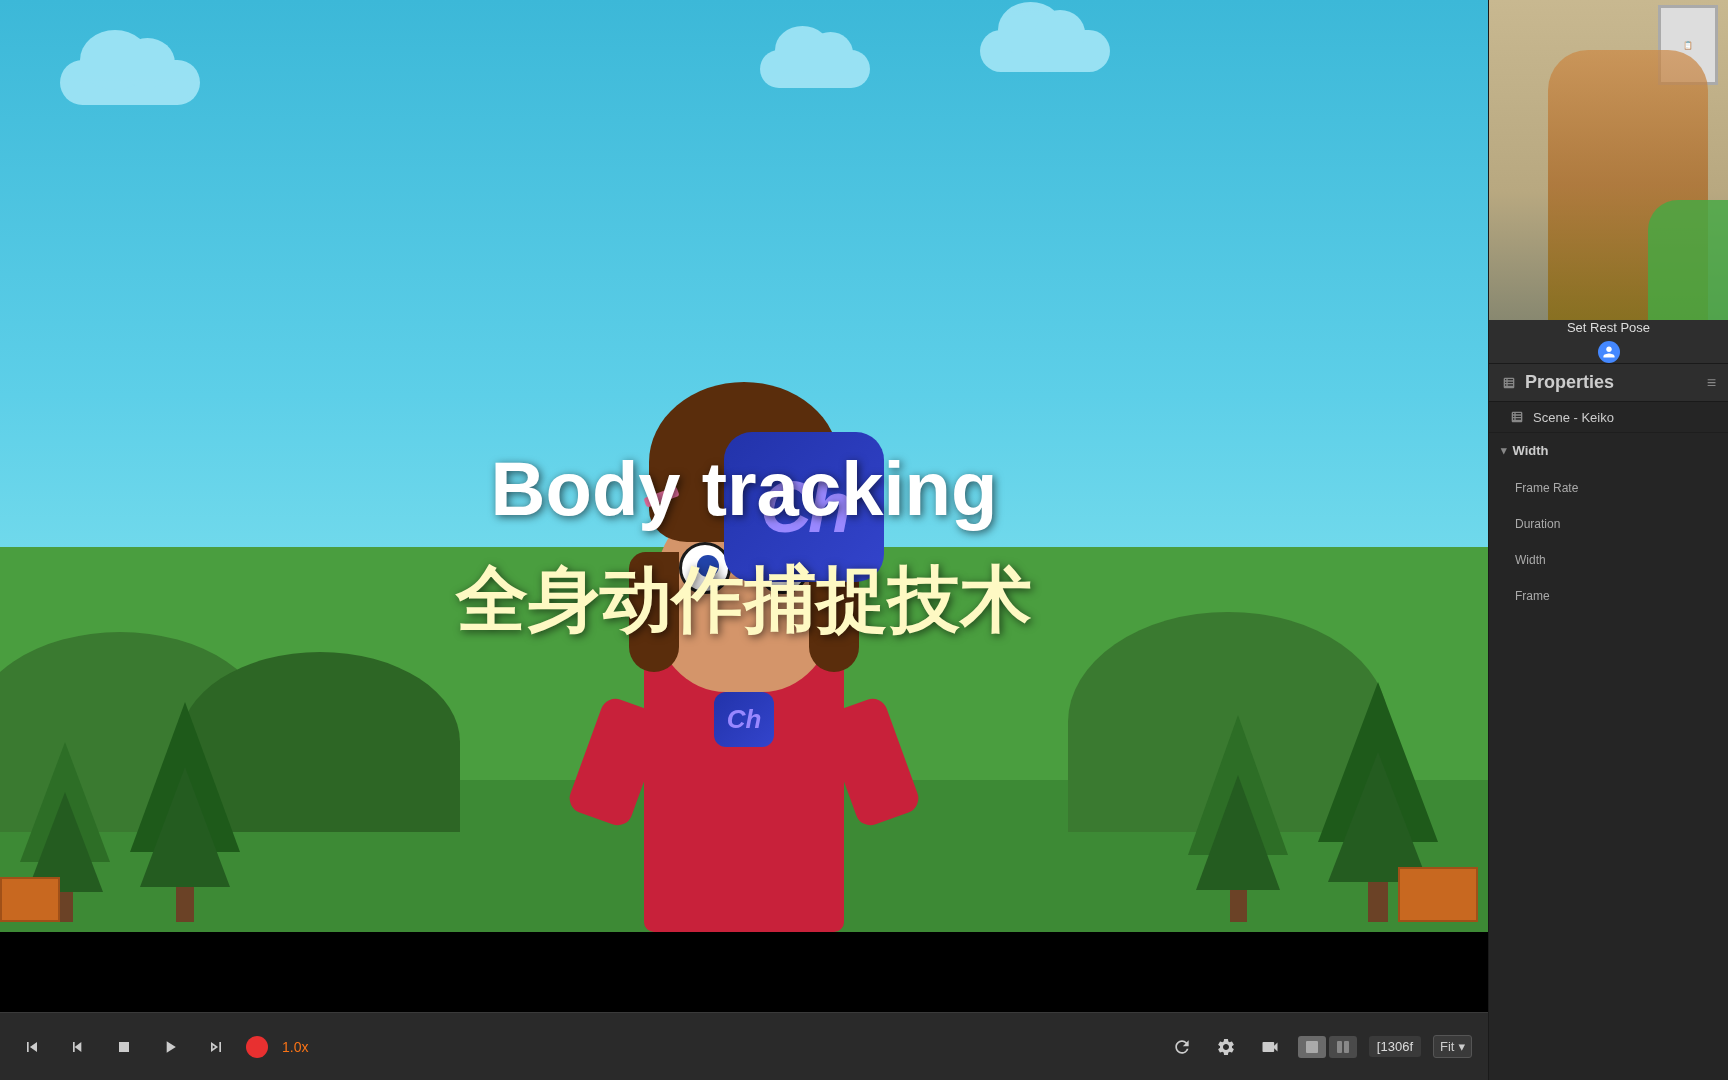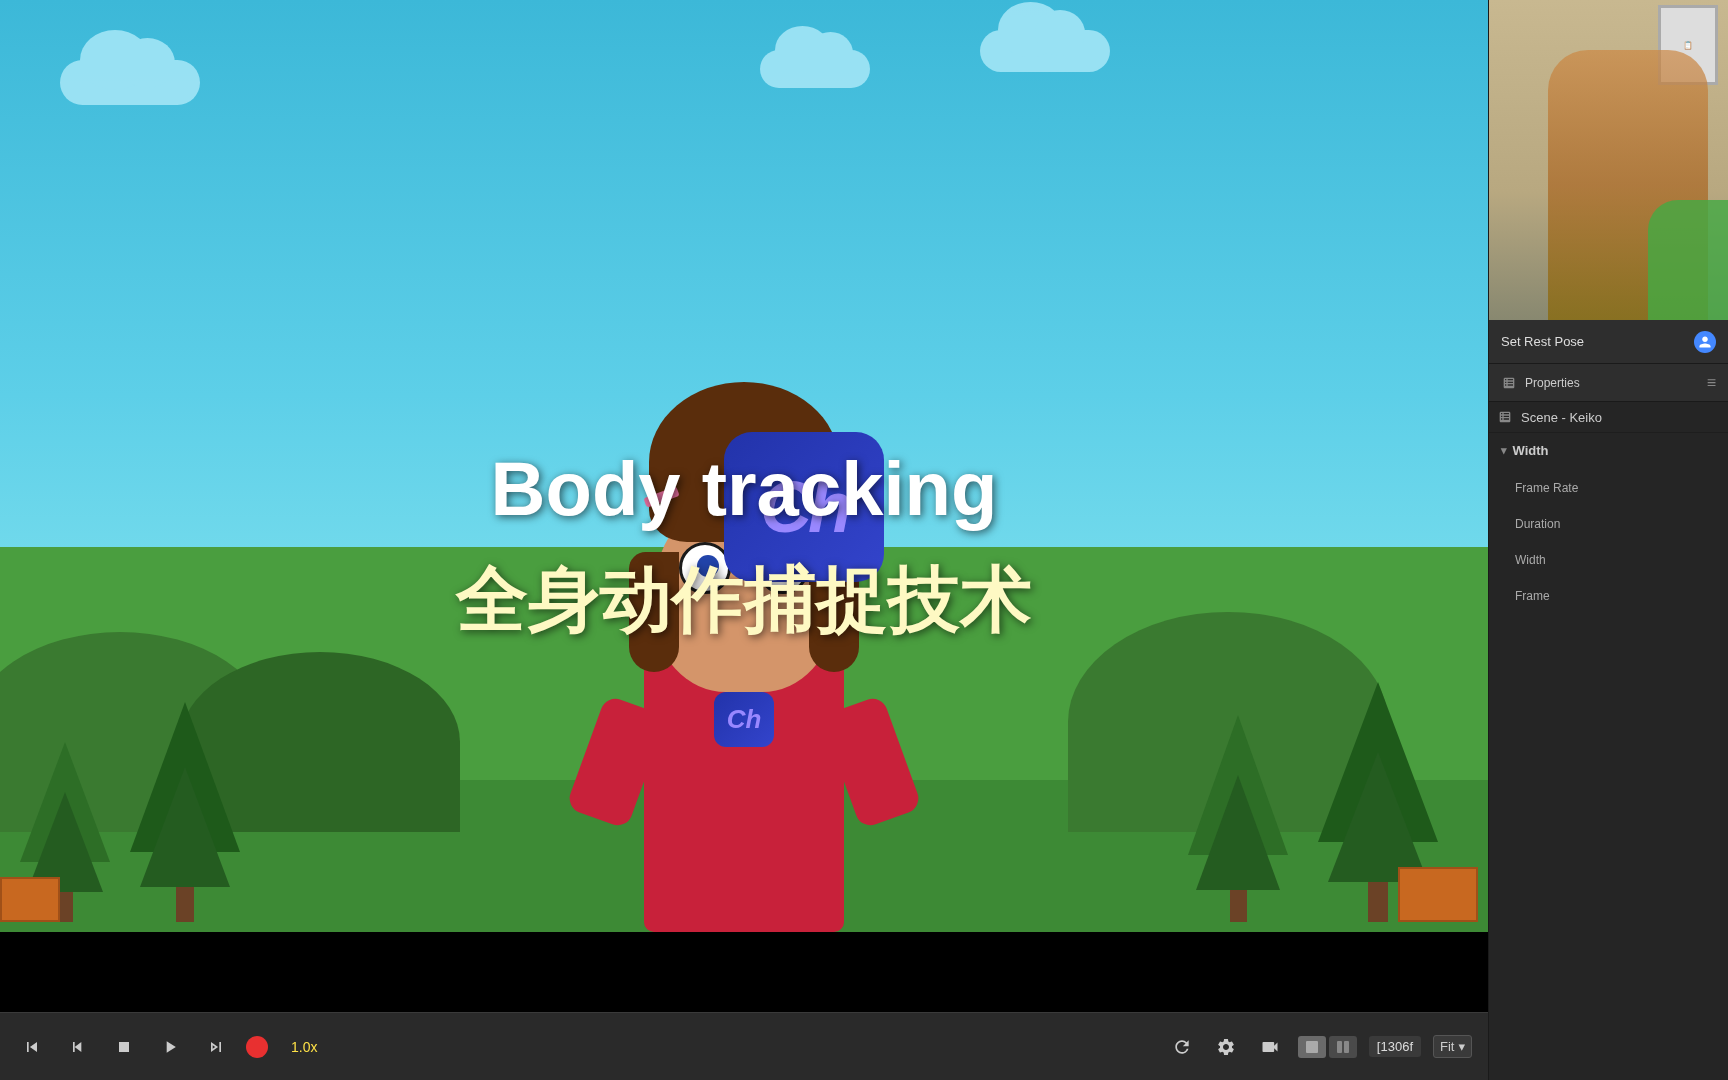--- a/index.html
+++ b/index.html
@@ -387,23 +387,23 @@
     .record-btn {
       width: 22px;
       height: 22px;
       background: #e83030;
       border-radius: 50%;
       flex-shrink: 0;
       cursor: pointer;
     }
 
     .speed-label {
-      color: #fde047;
+      color: #f97316;
       font-size: 14px;
-      margin-left: 9px;
+      margin-left: 0;
     }
 
     .controls-spacer { flex: 1; }
 
     .right-controls {
       display: flex;
       align-items: center;
       gap: 12px;
     }
 
@@ -513,20 +513,21 @@
     
     .set-rest-pose-bar {
       height: 44px;
       background: #2e2e2e;
       display: flex;
       align-items: center;
       justify-content: space-between;
       padding: 0 12px;
       border-bottom: 1px solid #1a1a1a;
       flex-shrink: 0;
+      flex-direction: column;
     }
 
     .set-rest-pose-btn {
       color: #dddddd;
       font-size: 13px;
       cursor: pointer;
       display: flex;
       align-items: center;
       gap: 6px;
     }
@@ -550,36 +551,36 @@
       display: flex;
       align-items: center;
       padding: 0 12px;
       gap: 8px;
       border-bottom: 1px solid #1a1a1a;
       flex-shrink: 0;
     }
 
     .properties-title {
       color: #cccccc;
-      font-size: 12px;
-      font-weight: 400;
+      font-size: 18px;
+      font-weight: 700;
     }
 
     .properties-menu-icon {
       color: #888;
       font-size: 16px;
       margin-left: auto;
       cursor: pointer;
     }
 
     
     .scene-item {
       display: flex;
       align-items: center;
-      padding: 7px 8px;
+      padding: 7px 20px;
       gap: 8px;
       cursor: pointer;
       border-bottom: 1px solid #1e1e1e;
     }
 
     .scene-name {
       color: #cccccc;
       font-size: 13px;
       font-weight: 500;
     }

